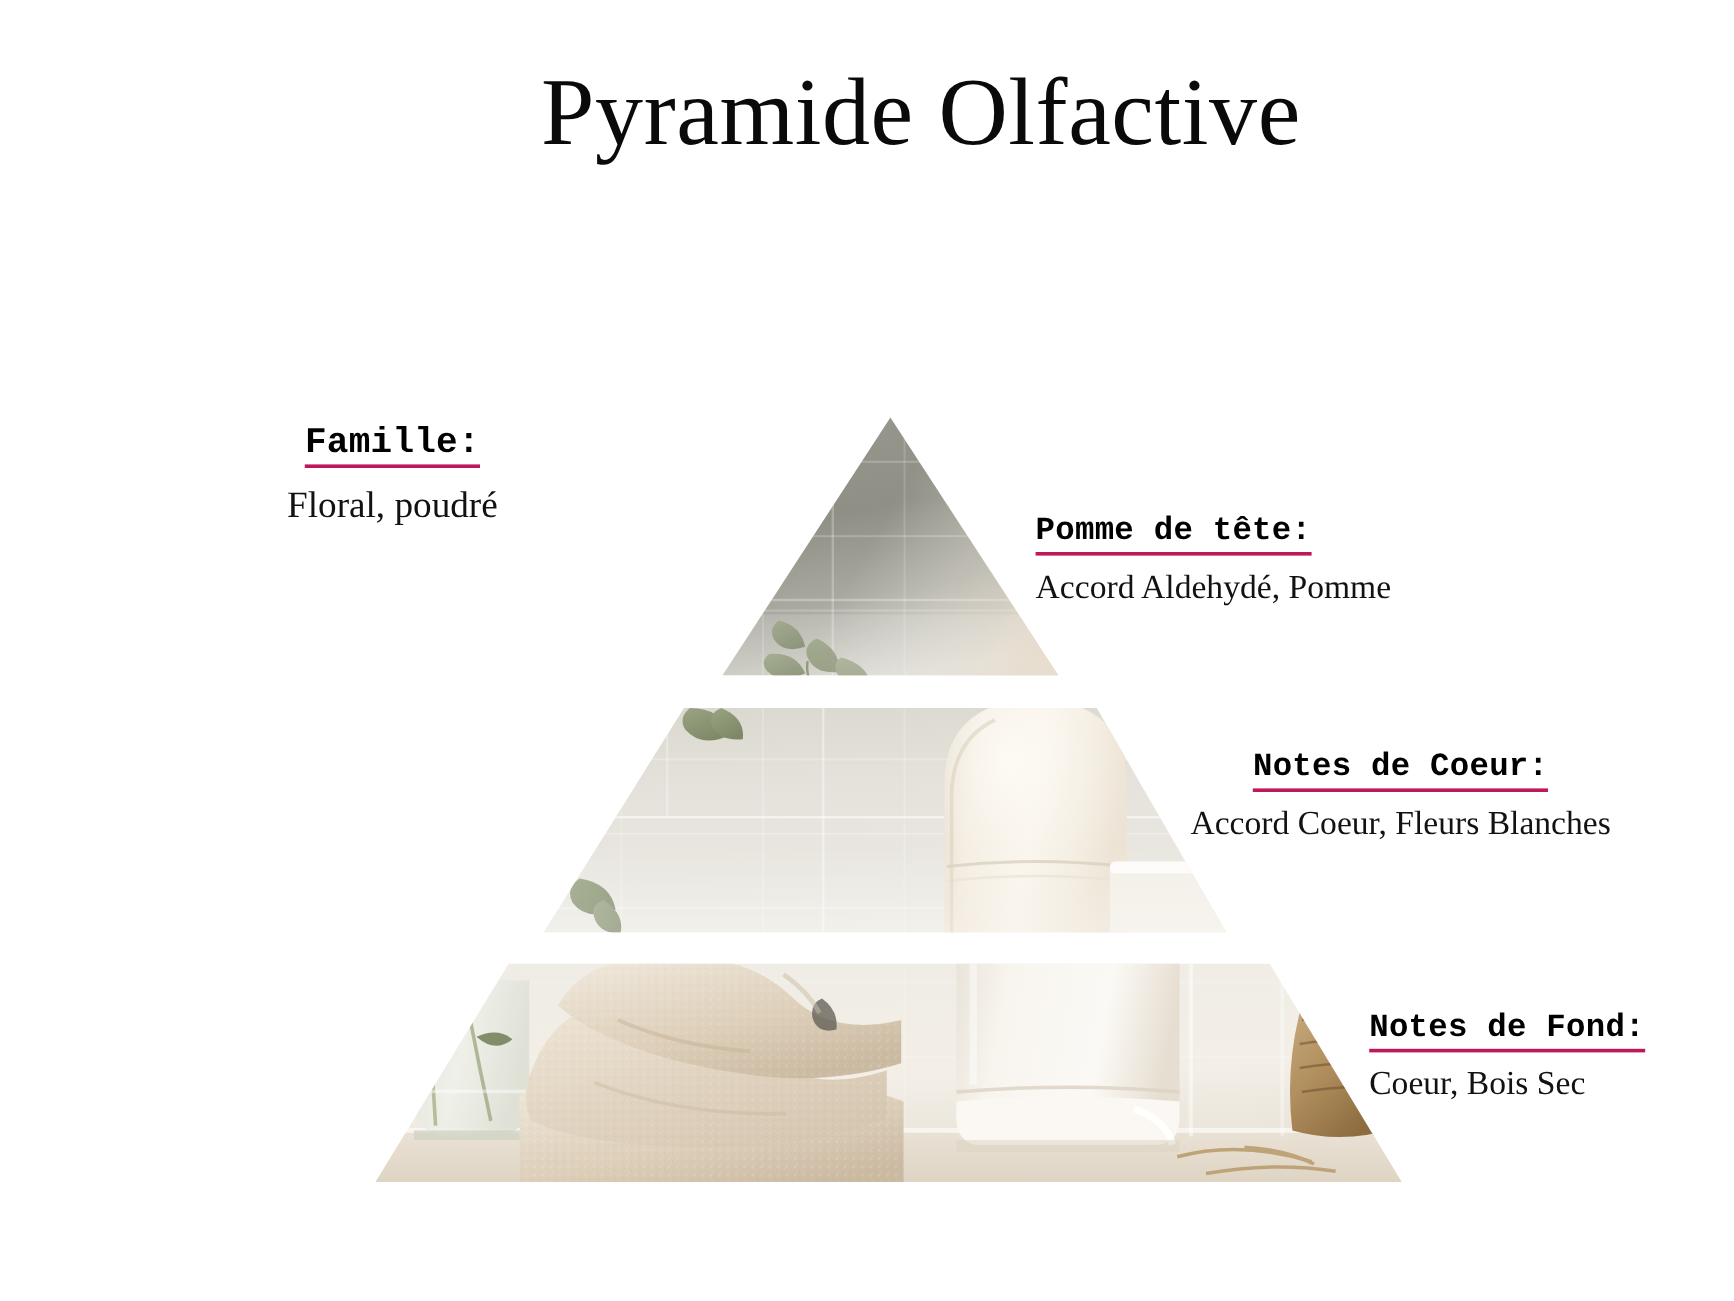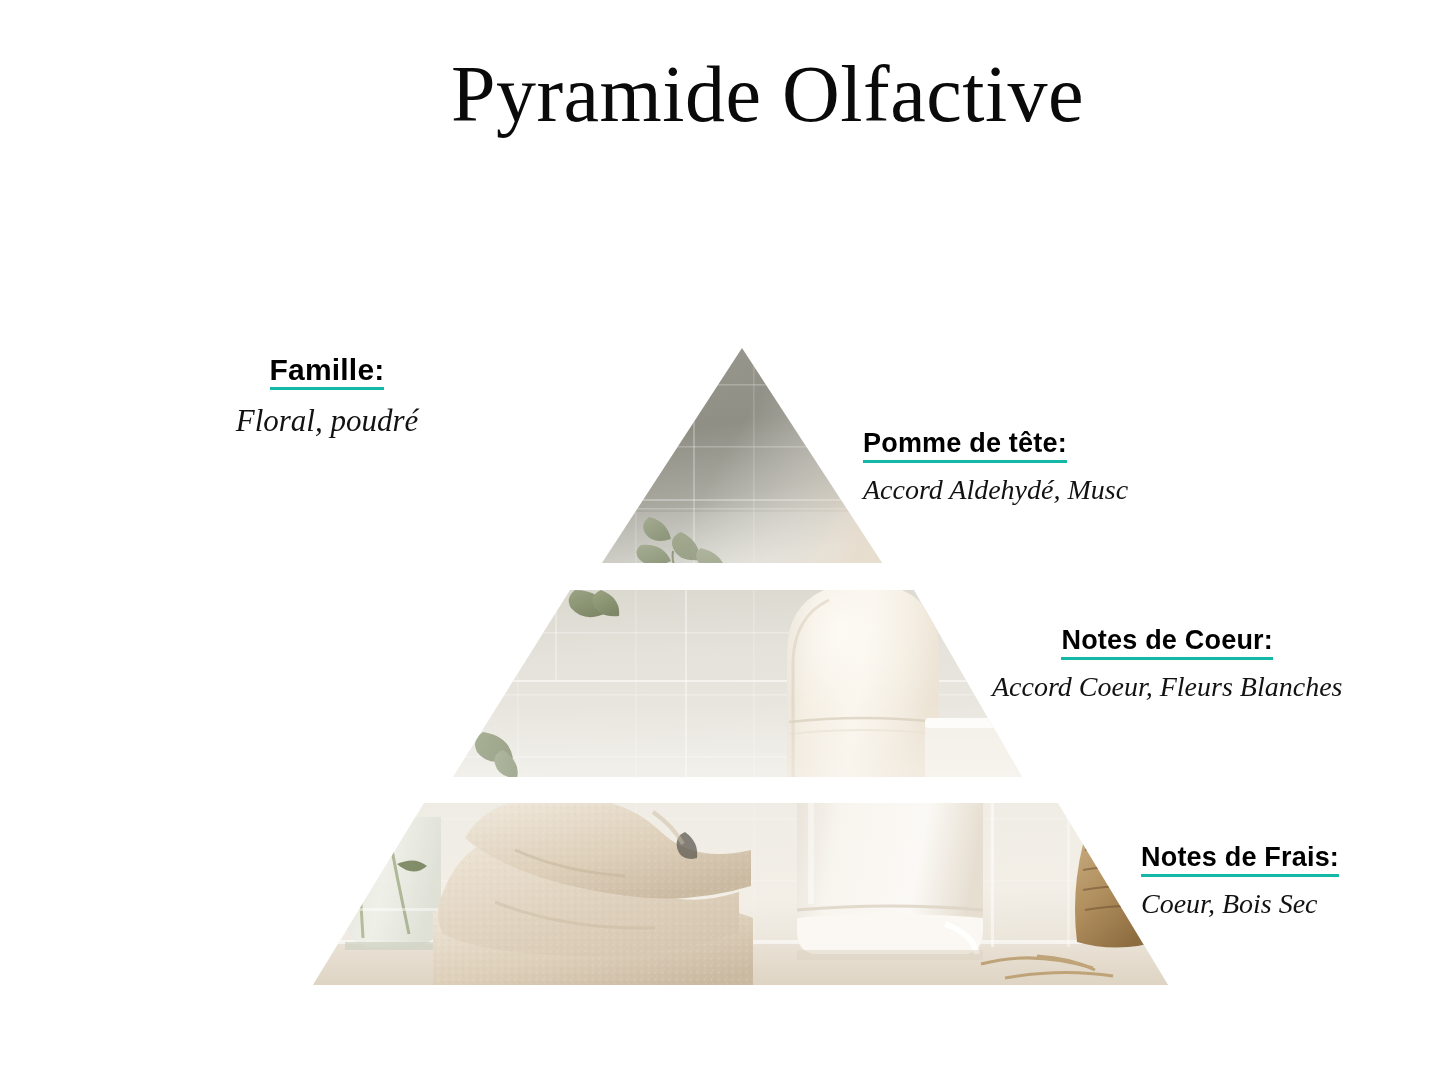--- a/index.html
+++ b/index.html
@@ -48,40 +48,39 @@
     left: 0;
     top: 0;
     width: 1445px;
     height: 1084px;
     pointer-events: none;
   }
 
   
   .callout { position: absolute; }
   .callout .head {
-    font-family: Liberation Sans, sans-serif;
+    font-family: Liberation Mono, monospace;
     font-weight: 700;
     font-size: 27px;
     line-height: 32px;
     letter-spacing: 0.2px;
     color: #000;
     display: inline-block;
-    border-bottom: 3px solid #14b8a6;
+    border-bottom: 3px solid #be185d;
     padding-bottom: 1px;
     white-space: nowrap;
   }
   .callout .body {
     font-family: "Liberation Serif", "DejaVu Serif", serif;
     font-weight: 400;
     font-size: 28px;
     line-height: 34px;
     color: #121212;
     margin-top: 10px;
     white-space: nowrap;
-    font-style: italic;
   }
 
   #famille-block { left: 112px; top: 342px; width: 340px; text-align: center; }
   #famille-block .head { font-size: 30px; }
   #famille-block .body { font-size: 31px; margin-top: 14px; }
 
   #tete-block  { left: 818px;  top: 415px; }
   #coeur-block { left: 947px;  top: 612px; text-align: center; }
   #fond-block  { left: 1096px; top: 829px; }
 </style>
@@ -321,26 +320,26 @@
     </g>
   </svg>
 
   <div class="callout" id="famille-block">
     <div class="head">Famille:</div>
     <div class="body">Floral, poudré</div>
   </div>
 
   <div class="callout" id="tete-block">
     <div class="head">Pomme de tête:</div>
-    <div class="body">Accord Aldehydé, Musc</div>
+    <div class="body">Accord Aldehydé, Pomme</div>
   </div>
 
   <div class="callout" id="coeur-block">
     <div class="head">Notes de Coeur:</div>
     <div class="body">Accord Coeur, Fleurs Blanches</div>
   </div>
 
   <div class="callout" id="fond-block">
-    <div class="head">Notes de Frais:</div>
+    <div class="head">Notes de Fond:</div>
     <div class="body">Coeur, Bois Sec</div>
   </div>
 
 </div>
 
 </body></html>

